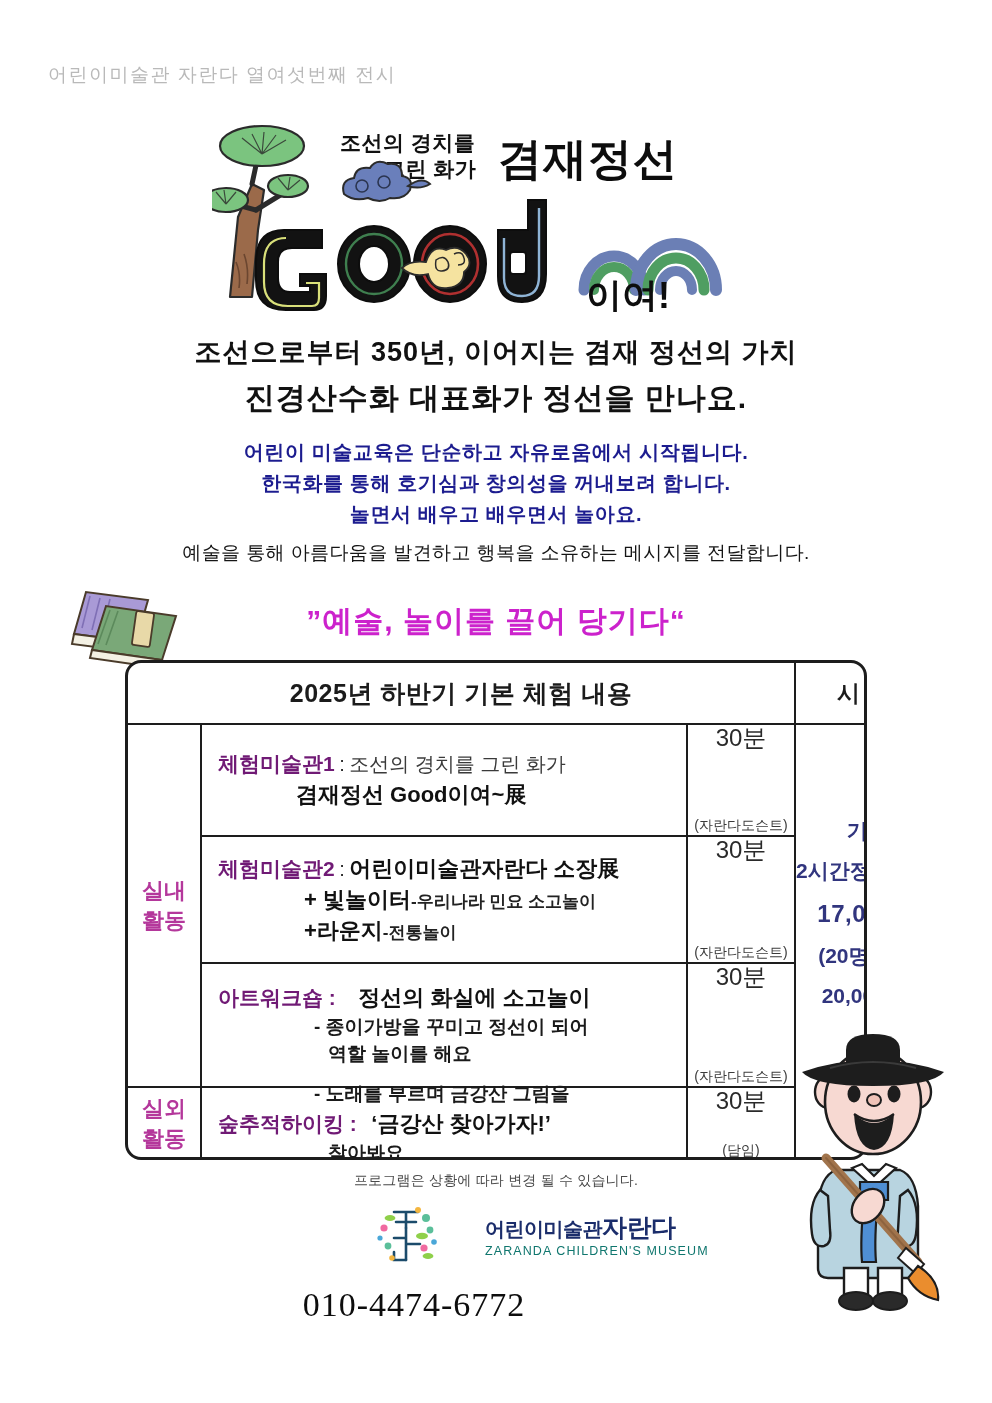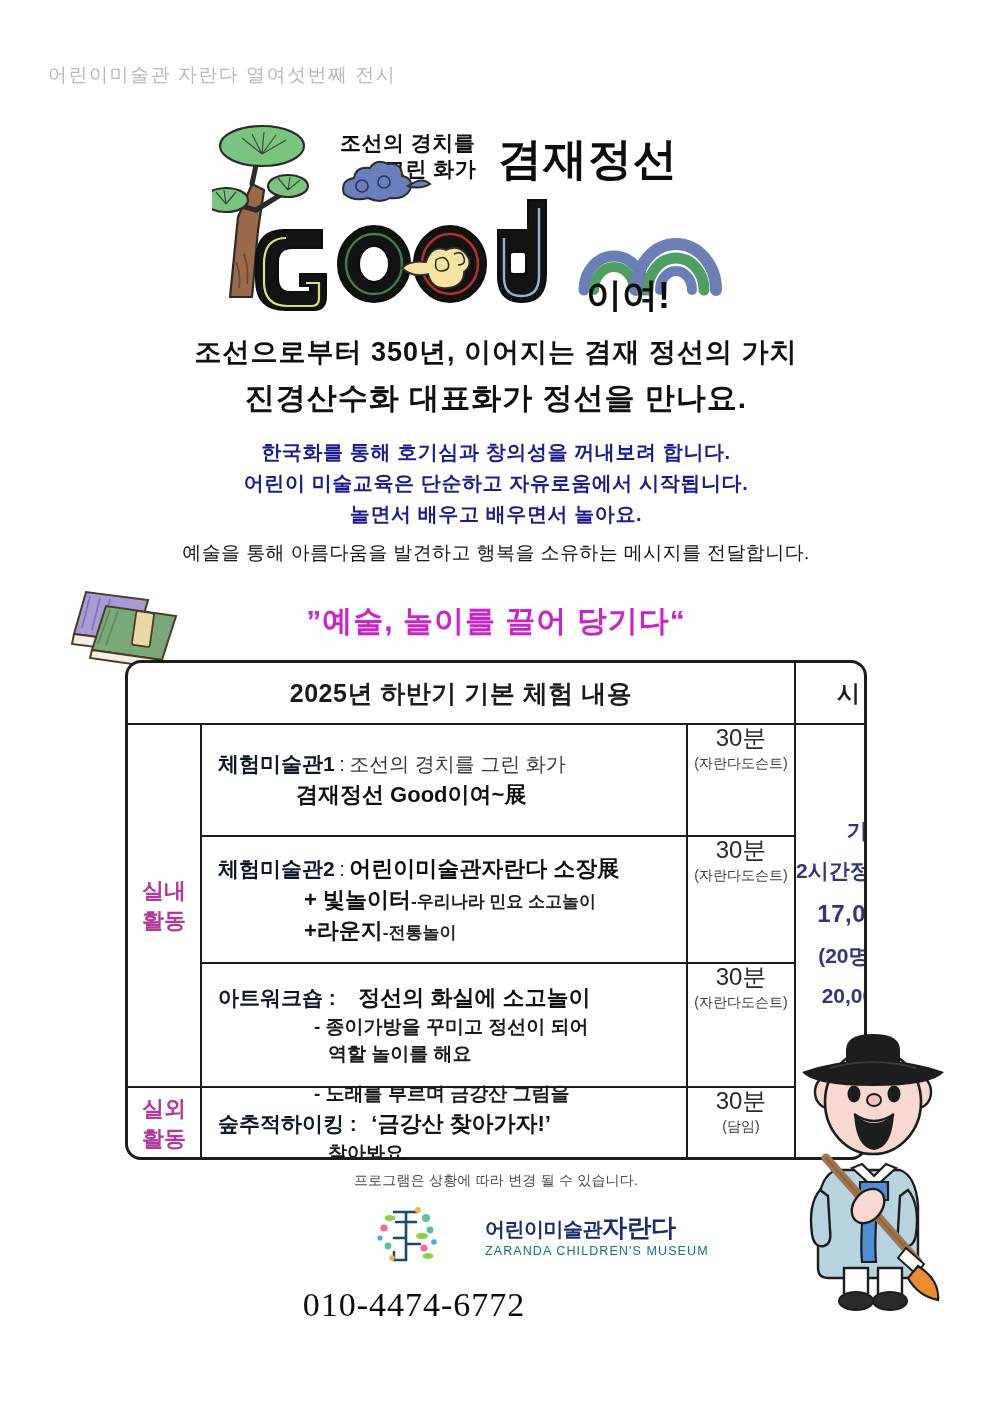--- a/index.html
+++ b/index.html
@@ -151,35 +151,35 @@
     line-height: 1.35;
   }
 
   .desc {
     padding: 9px 10px 9px 16px;
     display: flex; flex-direction: column; justify-content: center;
     height: 100%;
   }
   .desc-line { line-height: 1.42; white-space: nowrap; }
   .tag {
-    color: #0f172a; font-weight: 700; font-size: 21px;
+    color: #701a75; font-weight: 700; font-size: 21px;
   }
   .sep { color: #2c2c2c; font-size: 20px; }
   .d-reg { color: #3a3a3a; font-size: 20px; }
   .d-bold { color: #111111; font-size: 22px; font-weight: 700; }
   .d-small { color: #222222; font-size: 17px; font-weight: 700; }
   .d-mid { color: #1a1a1a; font-size: 19px; font-weight: 700; }
   .ind1 { padding-left: 78px; }
   .ind2 { padding-left: 96px; }
   .ind3 { padding-left: 110px; }
   .ind4 { padding-left: 86px; }
 
   .dur {
     display: flex; flex-direction: column;
-    align-items: center; justify-content: flex-start;
+    align-items: center; justify-content: space-between;
     height: 100%;
   }
   .dur-main { font-size: 24px; color: #2a2a2a; line-height: 1.1; }
   .dur-sub  { font-size: 14px; color: #3b3b3b; margin-top: 4px; }
 
   .price {
     grid-column: 4; grid-row: 2 / span 4;
     display: flex; flex-direction: column;
     align-items: center; justify-content: flex-start;
     padding-top: 86px;
@@ -302,22 +302,22 @@
     <text x="374" y="196" font-family="'Liberation Sans',sans-serif" font-size="36" font-weight="800" fill="#0d0d0d">이여!</text>
   </svg>
 </div>
 
 <div class="headline-block">
   <div class="headline1">조선으로부터 350년, 이어지는 겸재 정선의 가치</div>
   <div class="headline2">진경산수화 대표화가 정선을 만나요.</div>
 </div>
 
 <div class="subcopy">
+  <div class="subline">어린이 미술교육은 단순하고 자유로움에서 시작됩니다.</div>
   <div class="subline">한국화를 통해 호기심과 창의성을 꺼내보려 합니다.</div>
-  <div class="subline">어린이 미술교육은 단순하고 자유로움에서 시작됩니다.</div>
   <div class="subline">놀면서 배우고 배우면서 놀아요.</div>
 </div>
 
 <div class="tagline">예술을 통해 아름다움을 발견하고 행복을 소유하는 메시지를 전달합니다.</div>
 
 <div class="quote">”예술, 놀이를 끌어 당기다“</div>
 
 <div class="books">
   <svg width="170" height="90" viewBox="0 0 170 90" xmlns="http://www.w3.org/2000/svg">
     <g>

